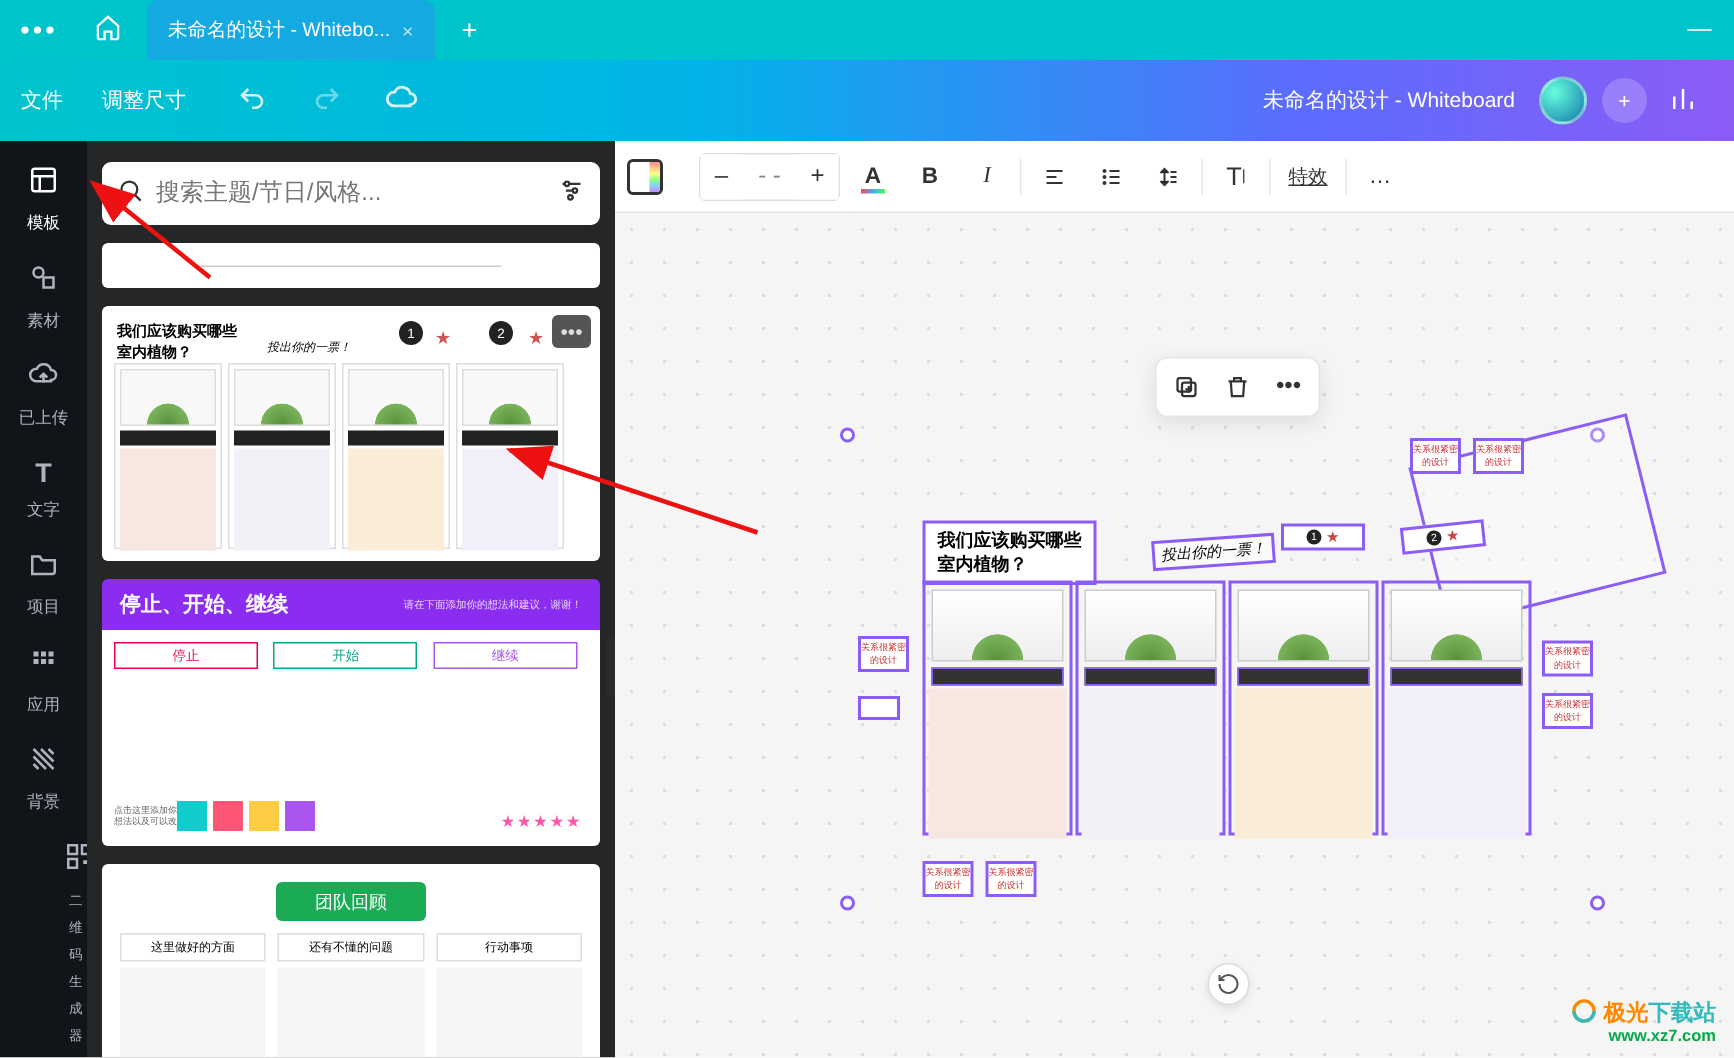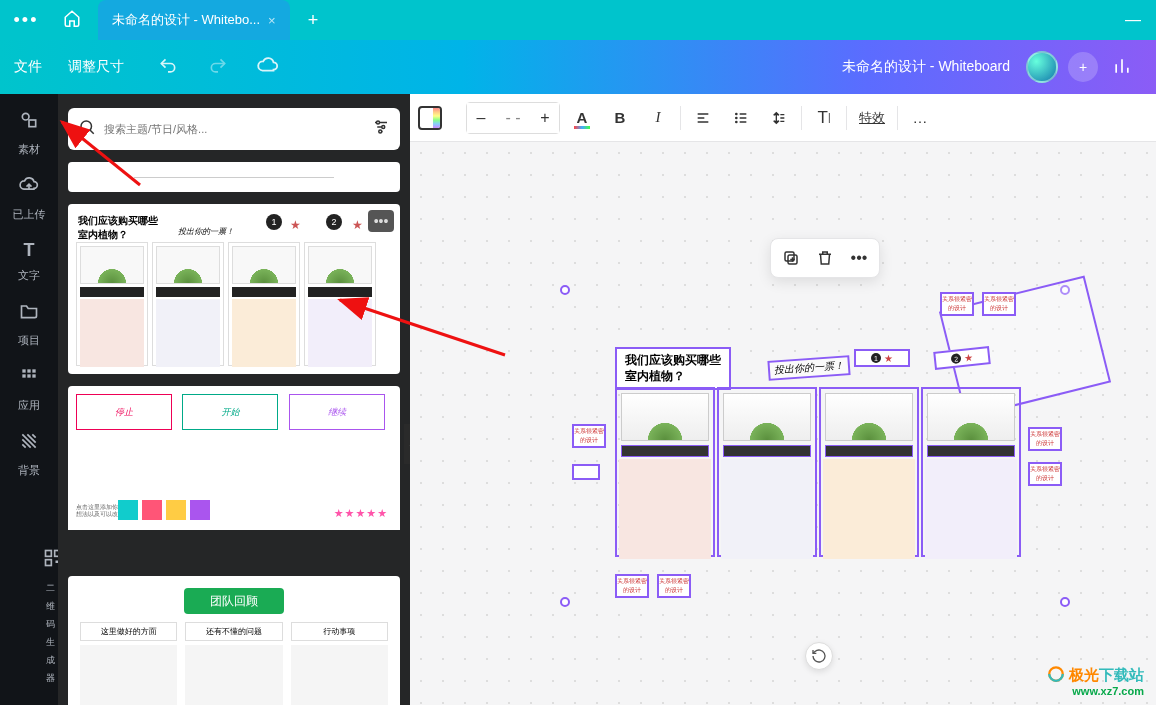--- a/index.html
+++ b/index.html
@@ -33,21 +33,21 @@
 .rail .r { width: 58px; padding: 8px 0 10px; text-align: center; cursor: pointer; }
 .rail .r.active { color: #fff; }
 .rail .r .ic { font-size: 18px; display: block; margin-bottom: 4px; }
 .rail .r .lb { font-size: 11px; }
 .rail .qricon { margin-top: auto; margin-bottom: 10px; padding-left: 43px; }
 
 
 .panel { width: 352px; background: #252627; padding: 14px 10px; overflow: hidden; position: relative; }
 .search { background: #fff; height: 42px; border-radius: 6px; display: flex; align-items: center; padding: 0 10px; margin-bottom: 12px; }
 .search .sic { color: #444; margin-right: 8px; }
-.search input { flex: 1; border: 0; outline: 0; font-size: 11px; color: #333; }
+.search input { flex: 1; border: 0; outline: 0; font-size: 16px; color: #333; }
 .search .filter { color: #333; }
 
 .tpl { width: 100%; border-radius: 4px; margin-bottom: 12px; position: relative; overflow:hidden; }
 .tpl .opts { position: absolute; top: 6px; right: 6px; width: 26px; height: 22px; background: #555; border-radius: 4px; color: #ddd; display: flex; align-items: center; justify-content: center; font-size: 14px; }
 
 
 .collapse { position: absolute; right: -10px; top: 330px; width: 16px; height: 40px; background: #2a2a2a; border-radius: 0 6px 6px 0; color:#999; display:flex; align-items:center; justify-content:center; font-size:10px;}
 
 
 .canvasarea { flex: 1; background: #f5f5f6; display: flex; flex-direction: column; }
@@ -114,21 +114,21 @@
 .tpl-plants .pc.d{left:236px;} .tpl-plants .pc.d .bd{background:#f2eefa;}
 .tpl-plants .pc .bd{height:68px;margin:2px 3px 0;}
 .tpl-plants .nl{position:absolute;top:10px;font-size:9px;width:16px;height:16px;border-radius:50%;background:#222;color:#fff;display:flex;align-items:center;justify-content:center;}
 .tpl-plants .st{position:absolute;color:#c55;font-size:12px;}
 
 .tpl-stop{height:178px;}
 .tpl-stop .hdr{background:#8b2df0;color:#fff;height:34px;display:flex;align-items:center;padding:0 12px;font-size:14px;font-weight:600;}
 .tpl-stop .hdr .sub{margin-left:auto;font-size:7px;font-weight:400;opacity:.8;}
 .tpl-stop .bd{background:#fff;height:144px;padding:8px 8px 4px;position:relative;}
 .tpl-stop .cbox{display:inline-block;width:96px;margin-right:6px;vertical-align:top;}
-.tpl-stop .cbox .ch{height:36px;border:1px solid;display:flex;align-items:center;justify-content:center;font-size:9px;font-style:italic;}
+.tpl-stop .cbox .ch{height:18px;border:1px solid;display:flex;align-items:center;justify-content:center;font-size:9px;}
 .tpl-stop .cbox.a .ch{border-color:#e05;color:#e05;}
 .tpl-stop .cbox.b .ch{border-color:#0a8;color:#0a8;}
 .tpl-stop .cbox.c .ch{border-color:#a5e;color:#a5e;}
 .tpl-stop .sq{position:absolute;bottom:10px;left:50px;display:flex;gap:4px;}
 .tpl-stop .sq div{width:20px;height:20px;}
 .tpl-stop .stars{position:absolute;bottom:10px;right:12px;color:#f5a;font-size:11px;letter-spacing:1px;}
 .tpl-stop .tip{position:absolute;bottom:12px;left:8px;font-size:6px;color:#666;line-height:1.2;}
 
 .tpl-team{height:140px;background:#fff;}
 .tpl-team .btn{width:100px;height:26px;background:#1aab54;color:#fff;border-radius:4px;margin:12px auto 8px;display:flex;align-items:center;justify-content:center;font-size:12px;}
@@ -179,20 +179,27 @@
   <div class="avatar"></div>
   <div class="plusbtn">+</div>
   <span class="chart"><svg width="20" height="20" viewBox="0 0 24 24" fill="none" stroke="#fff" stroke-width="2">
         <path d="M5 20V10M12 20V4M19 20v-6"></path>
       </svg></span>
 </div>
 
 <div class="main">
 
   <div class="rail">
+    <div class="r active">
+      <span class="ic"><svg width="20" height="20" viewBox="0 0 24 24" fill="none" stroke="currentColor" stroke-width="2">
+            <rect x="3" y="3" width="18" height="18" rx="2"></rect>
+            <path d="M3 9h18M9 9v12"></path>
+          </svg></span>
+      <span class="lb">模板</span>
+    </div>
     <div class="r">
       <span class="ic"><svg width="20" height="20" viewBox="0 0 24 24" fill="none" stroke="currentColor" stroke-width="2">
             <circle cx="8" cy="8" r="4"></circle>
             <rect x="12" y="12" width="8" height="8"></rect>
           </svg></span>
       <span class="lb">素材</span>
     </div>
     <div class="r">
       <span class="ic"><svg width="20" height="20" viewBox="0 0 24 24" fill="none" stroke="currentColor" stroke-width="2">
             <path d="M18 16a4 4 0 000-8 6 6 0 00-11.3-1A5 5 0 006 17h12z"></path>
@@ -289,20 +296,24 @@
       <div class="pc d">
           <div class="ph">
             <div class="pl"></div>
           </div>
           <div class="lb"></div>
           <div class="bd"></div>
         </div>
     </div>
 
     <div class="tpl tpl-stop">
+      <div class="hdr">
+          <span>停止、开始、继续</span>
+          <span class="sub">请在下面添加你的想法和建议，谢谢！</span>
+        </div>
       <div class="bd">
         <div class="cbox a"><div class="ch">停止</div></div>
         <div class="cbox b"><div class="ch">开始</div></div>
         <div class="cbox c"><div class="ch">继续</div></div>
         <div class="tip"><span>点击这里添加你的</span><br><span>想法以及可以改进的</span></div>
         <div class="sq">
             <div style="background:#1cc;"></div>
             <div style="background:#f57;"></div>
             <div style="background:#fc4;"></div>
             <div style="background:#a5e;"></div>

